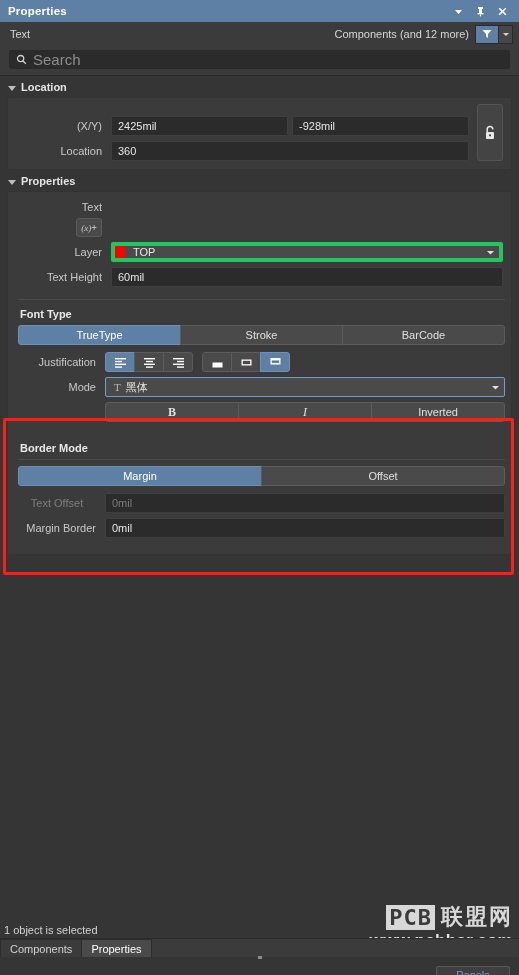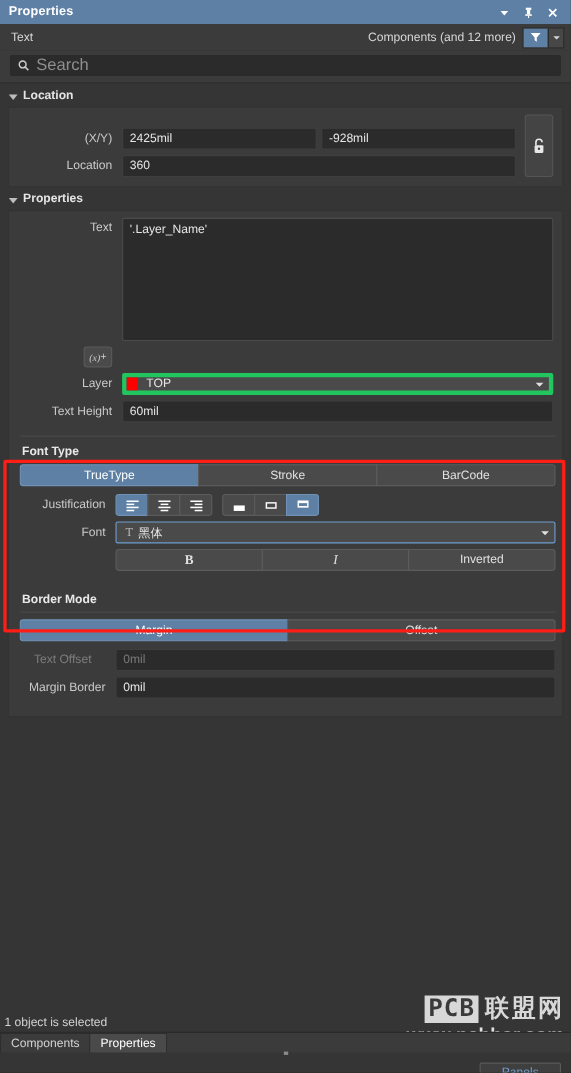--- a/index.html
+++ b/index.html
@@ -264,21 +264,20 @@
   </div>
 
   <div class="sect-head">
     <span class="tri"></span>
     <span>Properties</span>
   </div>
   <div class="panel">
 
     <div class="frow" style="align-items: flex-start;">
       <div class="flabel" style="padding-top:3px;">Text</div>
-      <div class="textarea-box">'.Layer_Name'</div>
     </div>
 
     <div class="frow">
       <div class="flabel" style="display:flex;justify-content:flex-end;">
         <div class="fx-btn">
           <span>(x)</span>
             <b style="font-style:normal;font-size:10px;">+</b>
         </div>
       </div>
     </div>
@@ -356,21 +355,21 @@
               <svg width="15" height="13" viewBox="0 0 15 13">
                 <rect x="2.5" y="2" width="10" height="6.5" fill="#fff"></rect>
                 <rect x="3.8" y="4.4" width="7.4" height="2.6" fill="#5e80a4"></rect>
               </svg>
             </div>
           </div>
         </div>
       </div>
 
       <div class="frow">
-        <div class="flabel" style="width:87px;">Font</div>
+        <div class="flabel" style="width:87px;">Mode</div>
         <div class="combo focus">
           <div class="ctext">
             <span class="tglyph">T</span>
             <span>黑体</span>
           </div>
           <div class="carrow">
             <svg width="9" height="9" viewBox="0 0 9 9">
                 <polygon points="1,3 8,3 4.5,6.5" fill="#e0e0e0"></polygon>
               </svg>
           </div>

